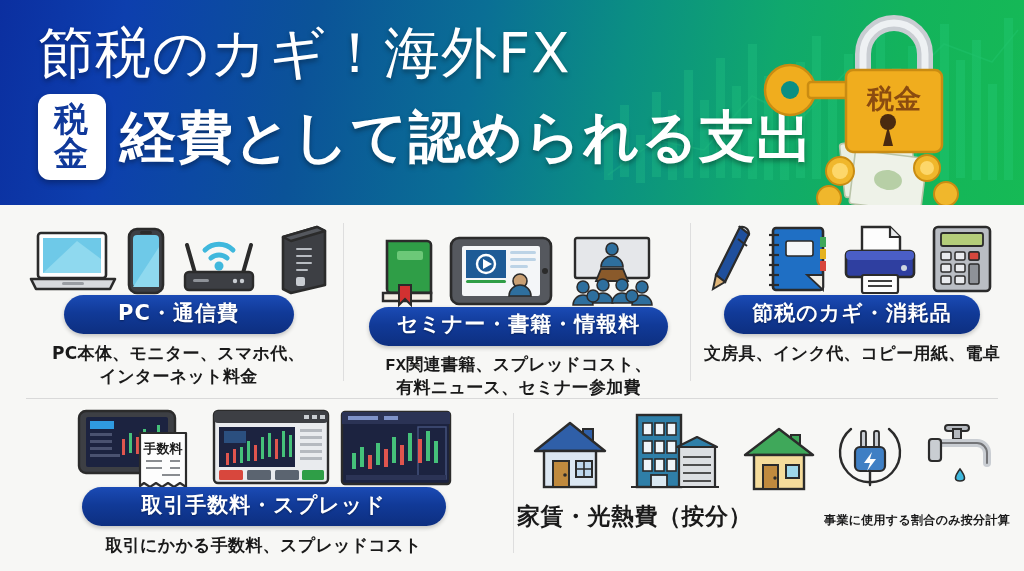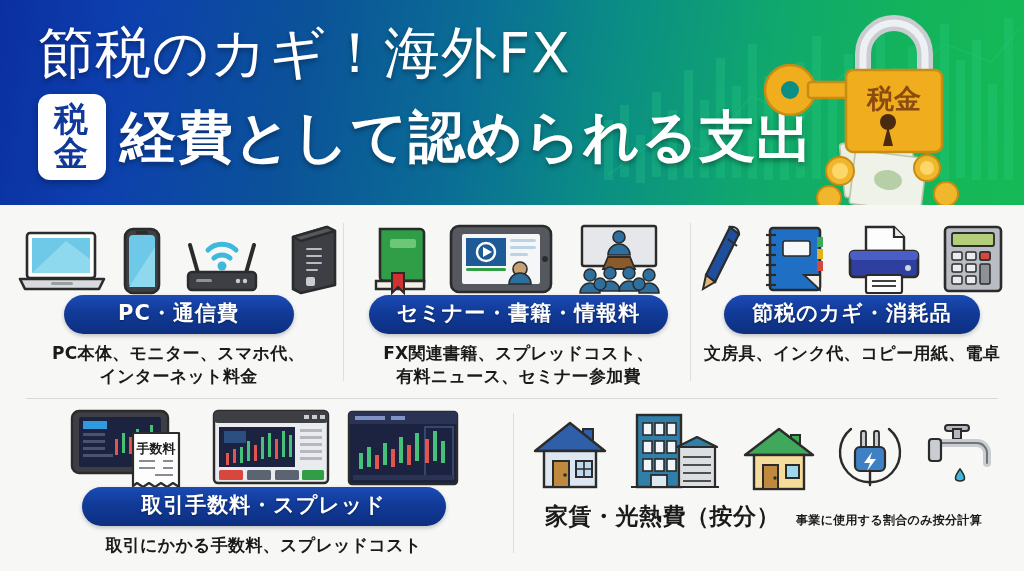--- a/index.html
+++ b/index.html
@@ -113,30 +113,30 @@
     width: 972px; height: 1px;
     background: #d9d9d9;
   }
   .vdiv-a { position:absolute; left:343px; top:18px;  width:1px; height:158px; background:#dedede; }
   .vdiv-b { position:absolute; left:690px; top:18px;  width:1px; height:158px; background:#dedede; }
   .vdiv-c { position:absolute; left:513px; top:208px; width:1px; height:140px; background:#dedede; }
 
   .cell { position: absolute; text-align: center; }
 
   .cell-1 { left: 14px;  top: 8px;   width: 329px; }
-  .cell-2 { left: 347px; top: 8px;   width: 343px; }
+  .cell-2 { left: 347px; top: 20px;   width: 343px; font-family: Liberation Mono, monospace; }
   .cell-3 { left: 694px; top: 8px;   width: 316px; }
   .cell-4 { left: 14px;  top: 200px; width: 499px; }
   .cell-5 { left: 517px; top: 200px; width: 493px; }
 
   .icon-row {
     display: flex;
     align-items: flex-end;
     justify-content: center;
-    gap: 17px;
+    gap: 10px;
     height: 82px;
   }
   .icon-row svg { display: block; }
 
   .pill {
     display: inline-block;
     min-width: 230px;
     background: linear-gradient(180deg, #1b4bb5 0%, #113a98 45%, #0d2f80 100%);
     color: #ffffff;
     font-size: 21px;
@@ -155,21 +155,21 @@
     font-size: 17px;
     line-height: 23px;
     font-weight: 700;
     color: #1a1a1a;
     letter-spacing: .3px;
   }
 
   .inline-title-row {
     display: flex;
     align-items: baseline;
-    justify-content: center;
+    justify-content: space-between;
     gap: 16px;
     margin-top: 10px;
   }
   .inline-title {
     font-size: 23px;
     font-weight: 700;
     color: #1a1a1a;
     letter-spacing: .5px;
     white-space: nowrap;
   }

